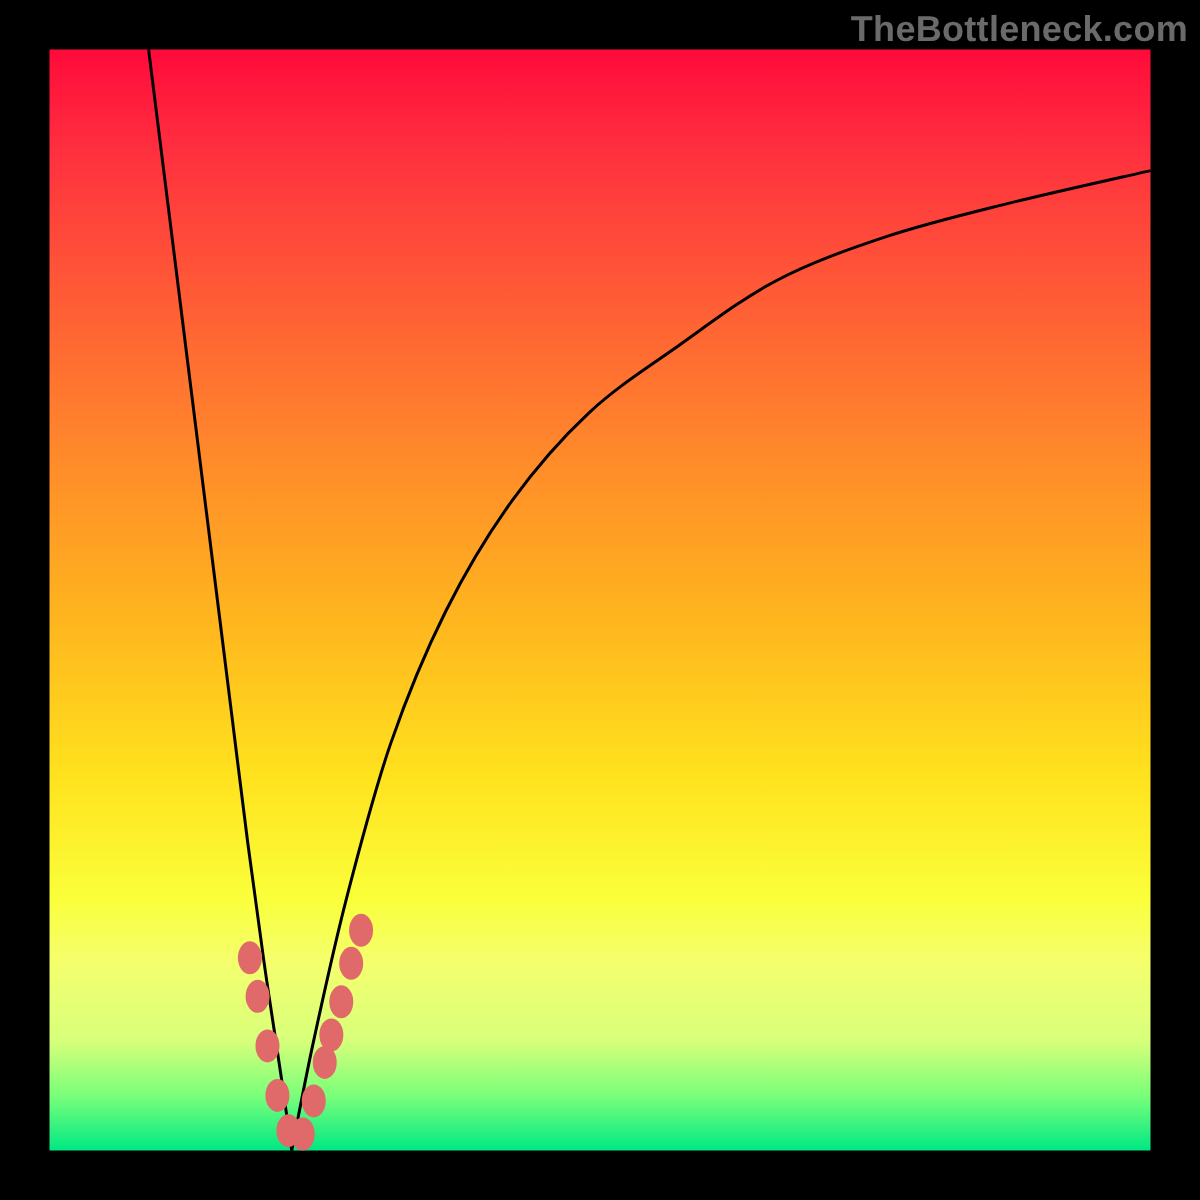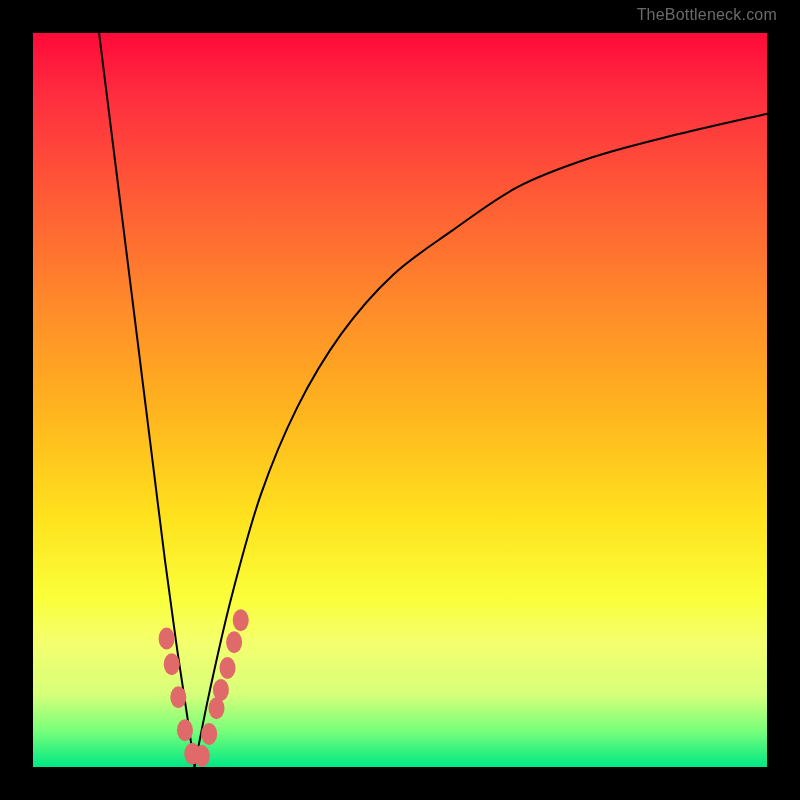--- a/index.html
+++ b/index.html
@@ -35,24 +35,24 @@
       #faff3a 77%,
       #f4ff6e 83%,
       #d8ff7a 90%,
       #7aff7a 95%,
       #00e884 100%
     );
   }
   .watermark {
     position: absolute;
     top: 6px;
-    right: 23px;
+    right: 8px;
     color: #6a6a6a;
-    font-size: 16px;
-    font-weight: 400;
+    font-size: 24px;
+    font-weight: 700;
     letter-spacing: 0.2px;
     user-select: none;
   }
   svg.curves {
     position: absolute;
     left: 0;
     top: 0;
     width: 734px;
     height: 734px;
     overflow: visible;

